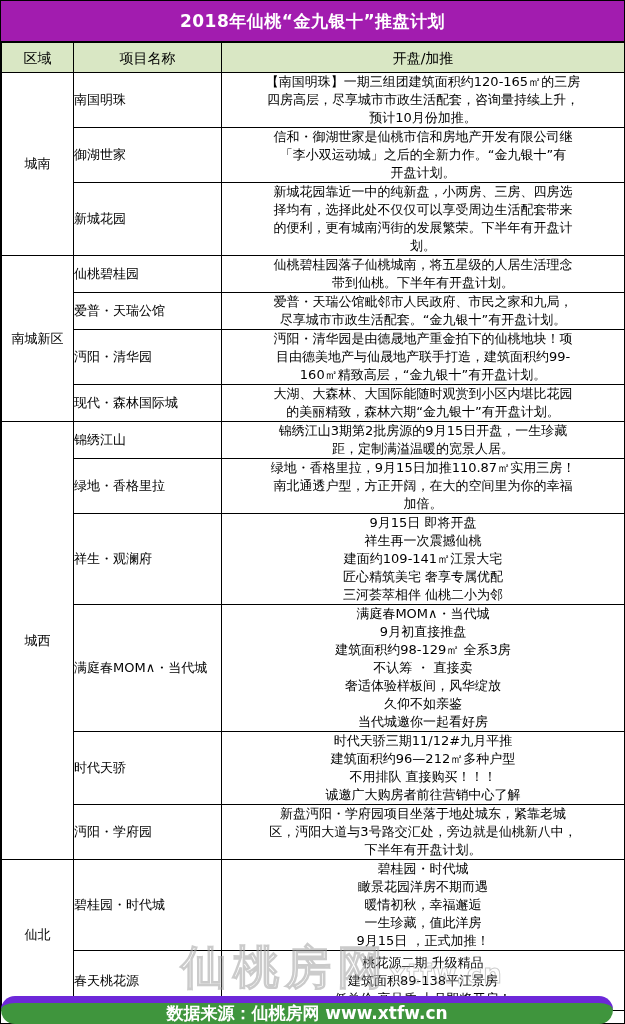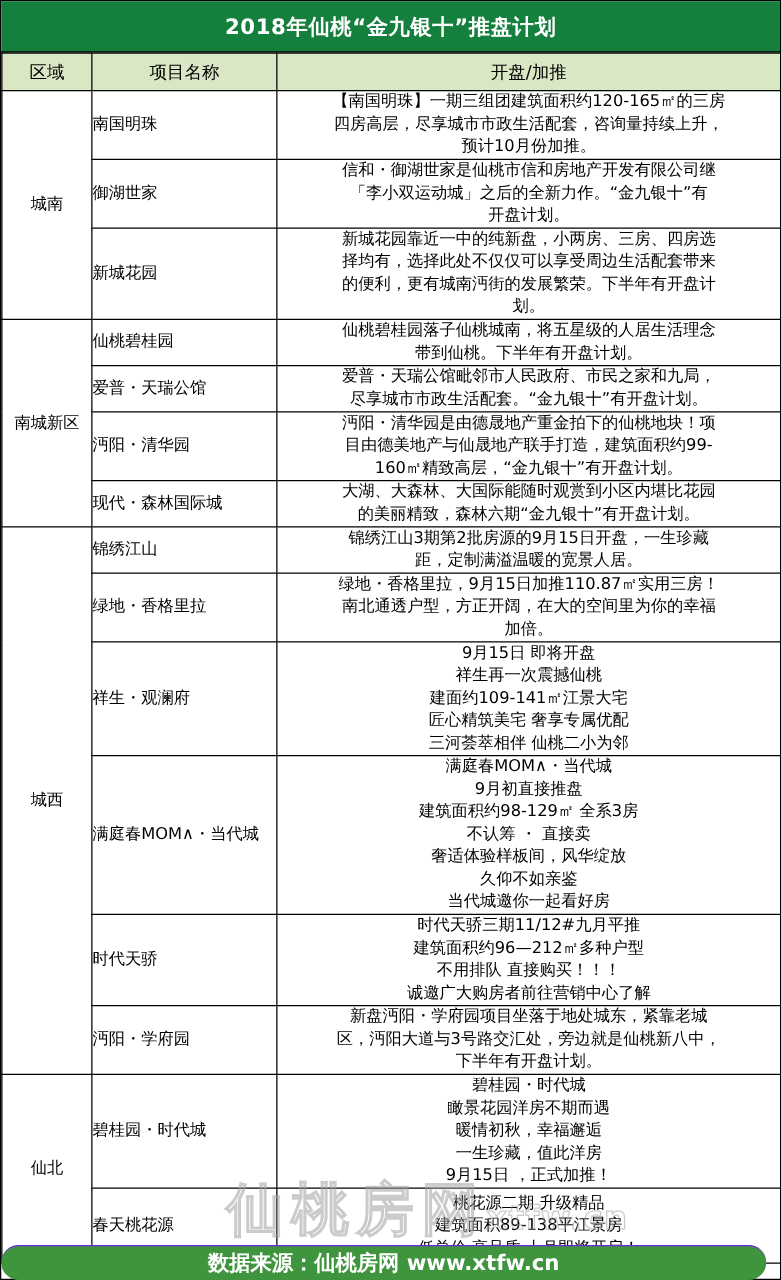--- a/index.html
+++ b/index.html
@@ -1,28 +1,28 @@
 <!DOCTYPE html>
 <html><head>
   <meta charset="utf-8">
   <style>
     * { box-sizing: border-box; margin: 0; padding: 0; }
     html, body { width: 625px; height: 1024px; background: #ffffff; overflow: hidden; }
     body { font-family: "DejaVu Sans", "Liberation Sans", sans-serif; color: #000; position: relative; }
     .sheet { position: absolute; left: 0; top: 0; width: 625px; height: 1024px; border: 1px solid #000; background: #fff; }
-    .title-bar { position: absolute; left: 0; top: 0; width: 623px; height: 41px; background: #15803d; color: #fff; font-weight: bold; font-size: 17px; display: flex; align-items: center; justify-content: center; border-bottom: 1px solid #000; letter-spacing: 0.5px; }
+    .title-bar { position: absolute; left: 0; top: 0; width: 623px; height: 41px; background: #a21caf; color: #fff; font-weight: bold; font-size: 17px; display: flex; align-items: center; justify-content: center; border-bottom: 1px solid #000; letter-spacing: 0.5px; }
     table { position: absolute; left: 0; top: 41px; width: 623px; border-collapse: collapse; table-layout: fixed; }
     td, th { border: 1px solid #000; font-size: 13px; line-height: 18px; vertical-align: middle; font-weight: normal; }
     th { background: #d9e7c4; font-weight: normal; font-size: 14px; height: 30px; text-align: center; }
     td.region { text-align: center; }
     td.name { }
     td.desc { text-align: center; padding: 0 2px; }
     td.desc.center { text-align: center; }
     .line { display: block; white-space: nowrap; }
-    .footer { position: absolute; left: 0; top: 995px; width: 612px; height: 28px; background: #3f953d; color: #fff; font-weight: bold; font-size: 17px; display: flex; align-items: center; justify-content: center; border-top: 1px solid #6d28d9; border-radius: 14px; }
+    .footer { position: absolute; left: 0; top: 995px; width: 612px; height: 28px; background: #3f953d; color: #fff; font-weight: bold; font-size: 17px; display: flex; align-items: center; justify-content: center; border-top: 7px solid #6d28d9; border-radius: 14px; }
     .watermark { position: absolute; left: 180px; top: 936px; font-size: 46px; color: rgba(255,255,255,0.0); -webkit-text-stroke: 1px rgba(160,160,160,0.55); font-weight: bold; letter-spacing: 6px; pointer-events: none; white-space: nowrap; }
     .watermark .wm-url { font-size: 26px; letter-spacing: 1px; }
   </style>
 </head>
 <body>
 
 <div class="sheet">
   <div class="title-bar">2018年仙桃“金九银十”推盘计划</div>
 
   <table>

